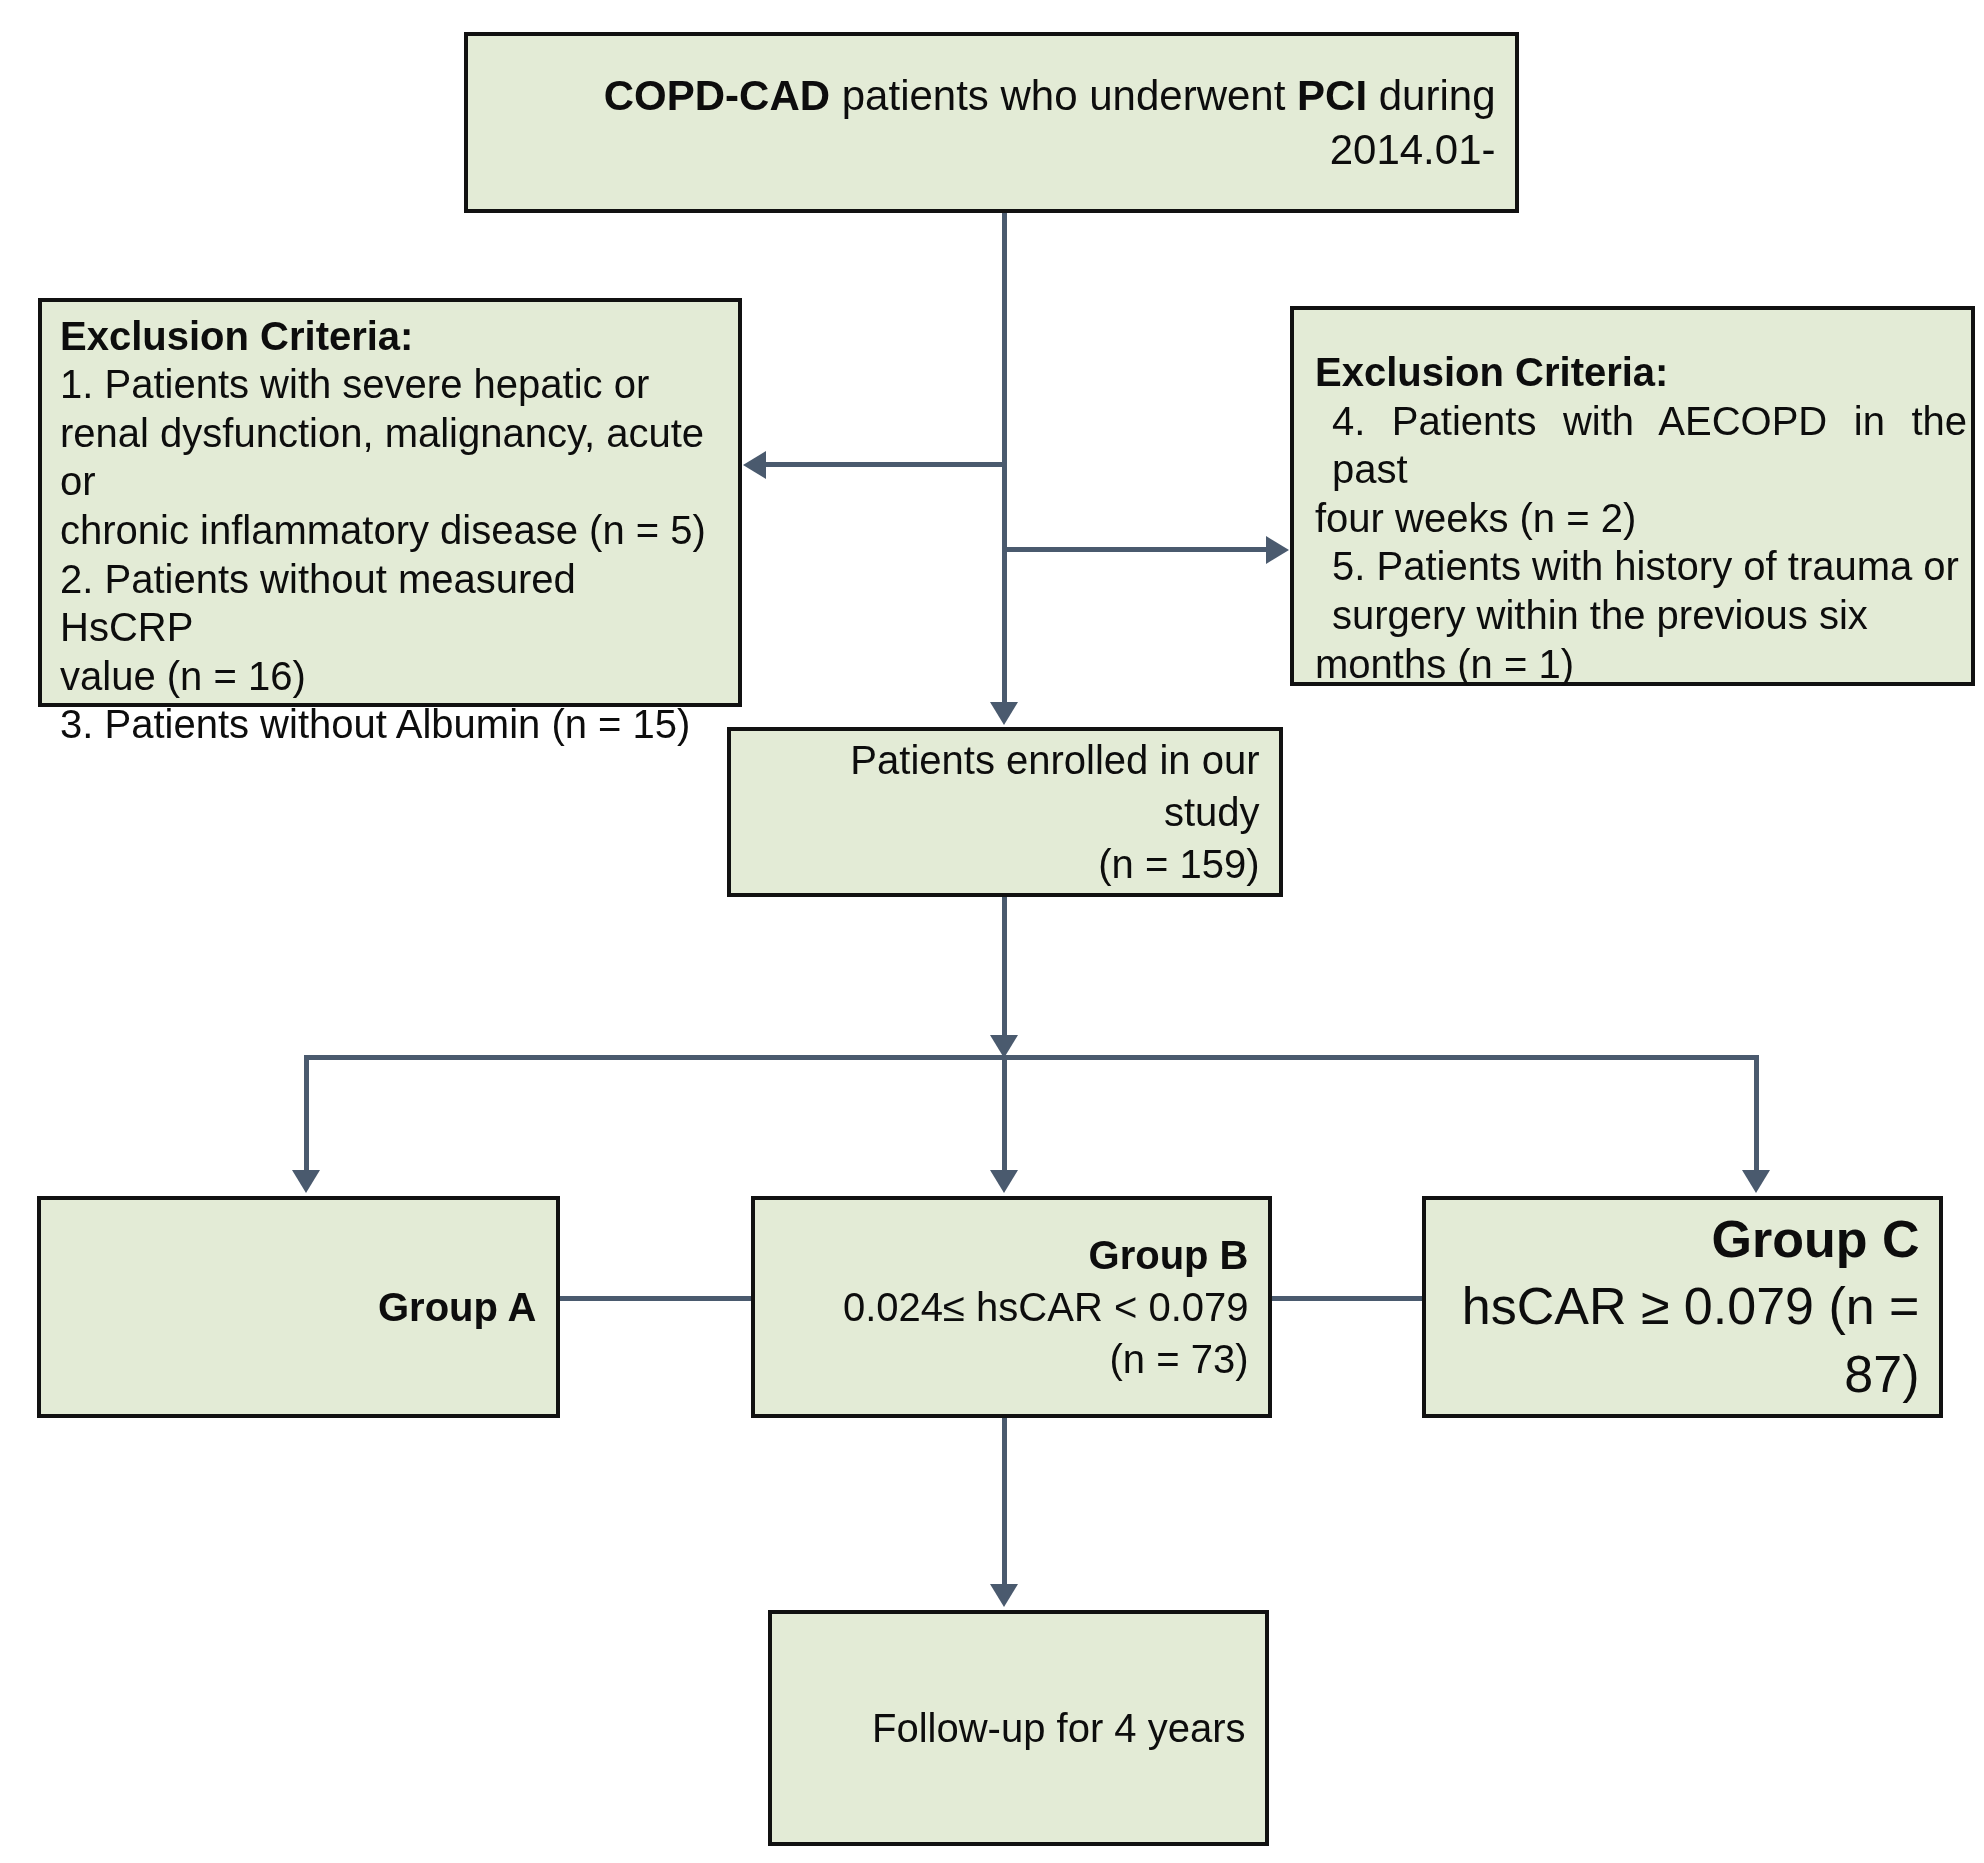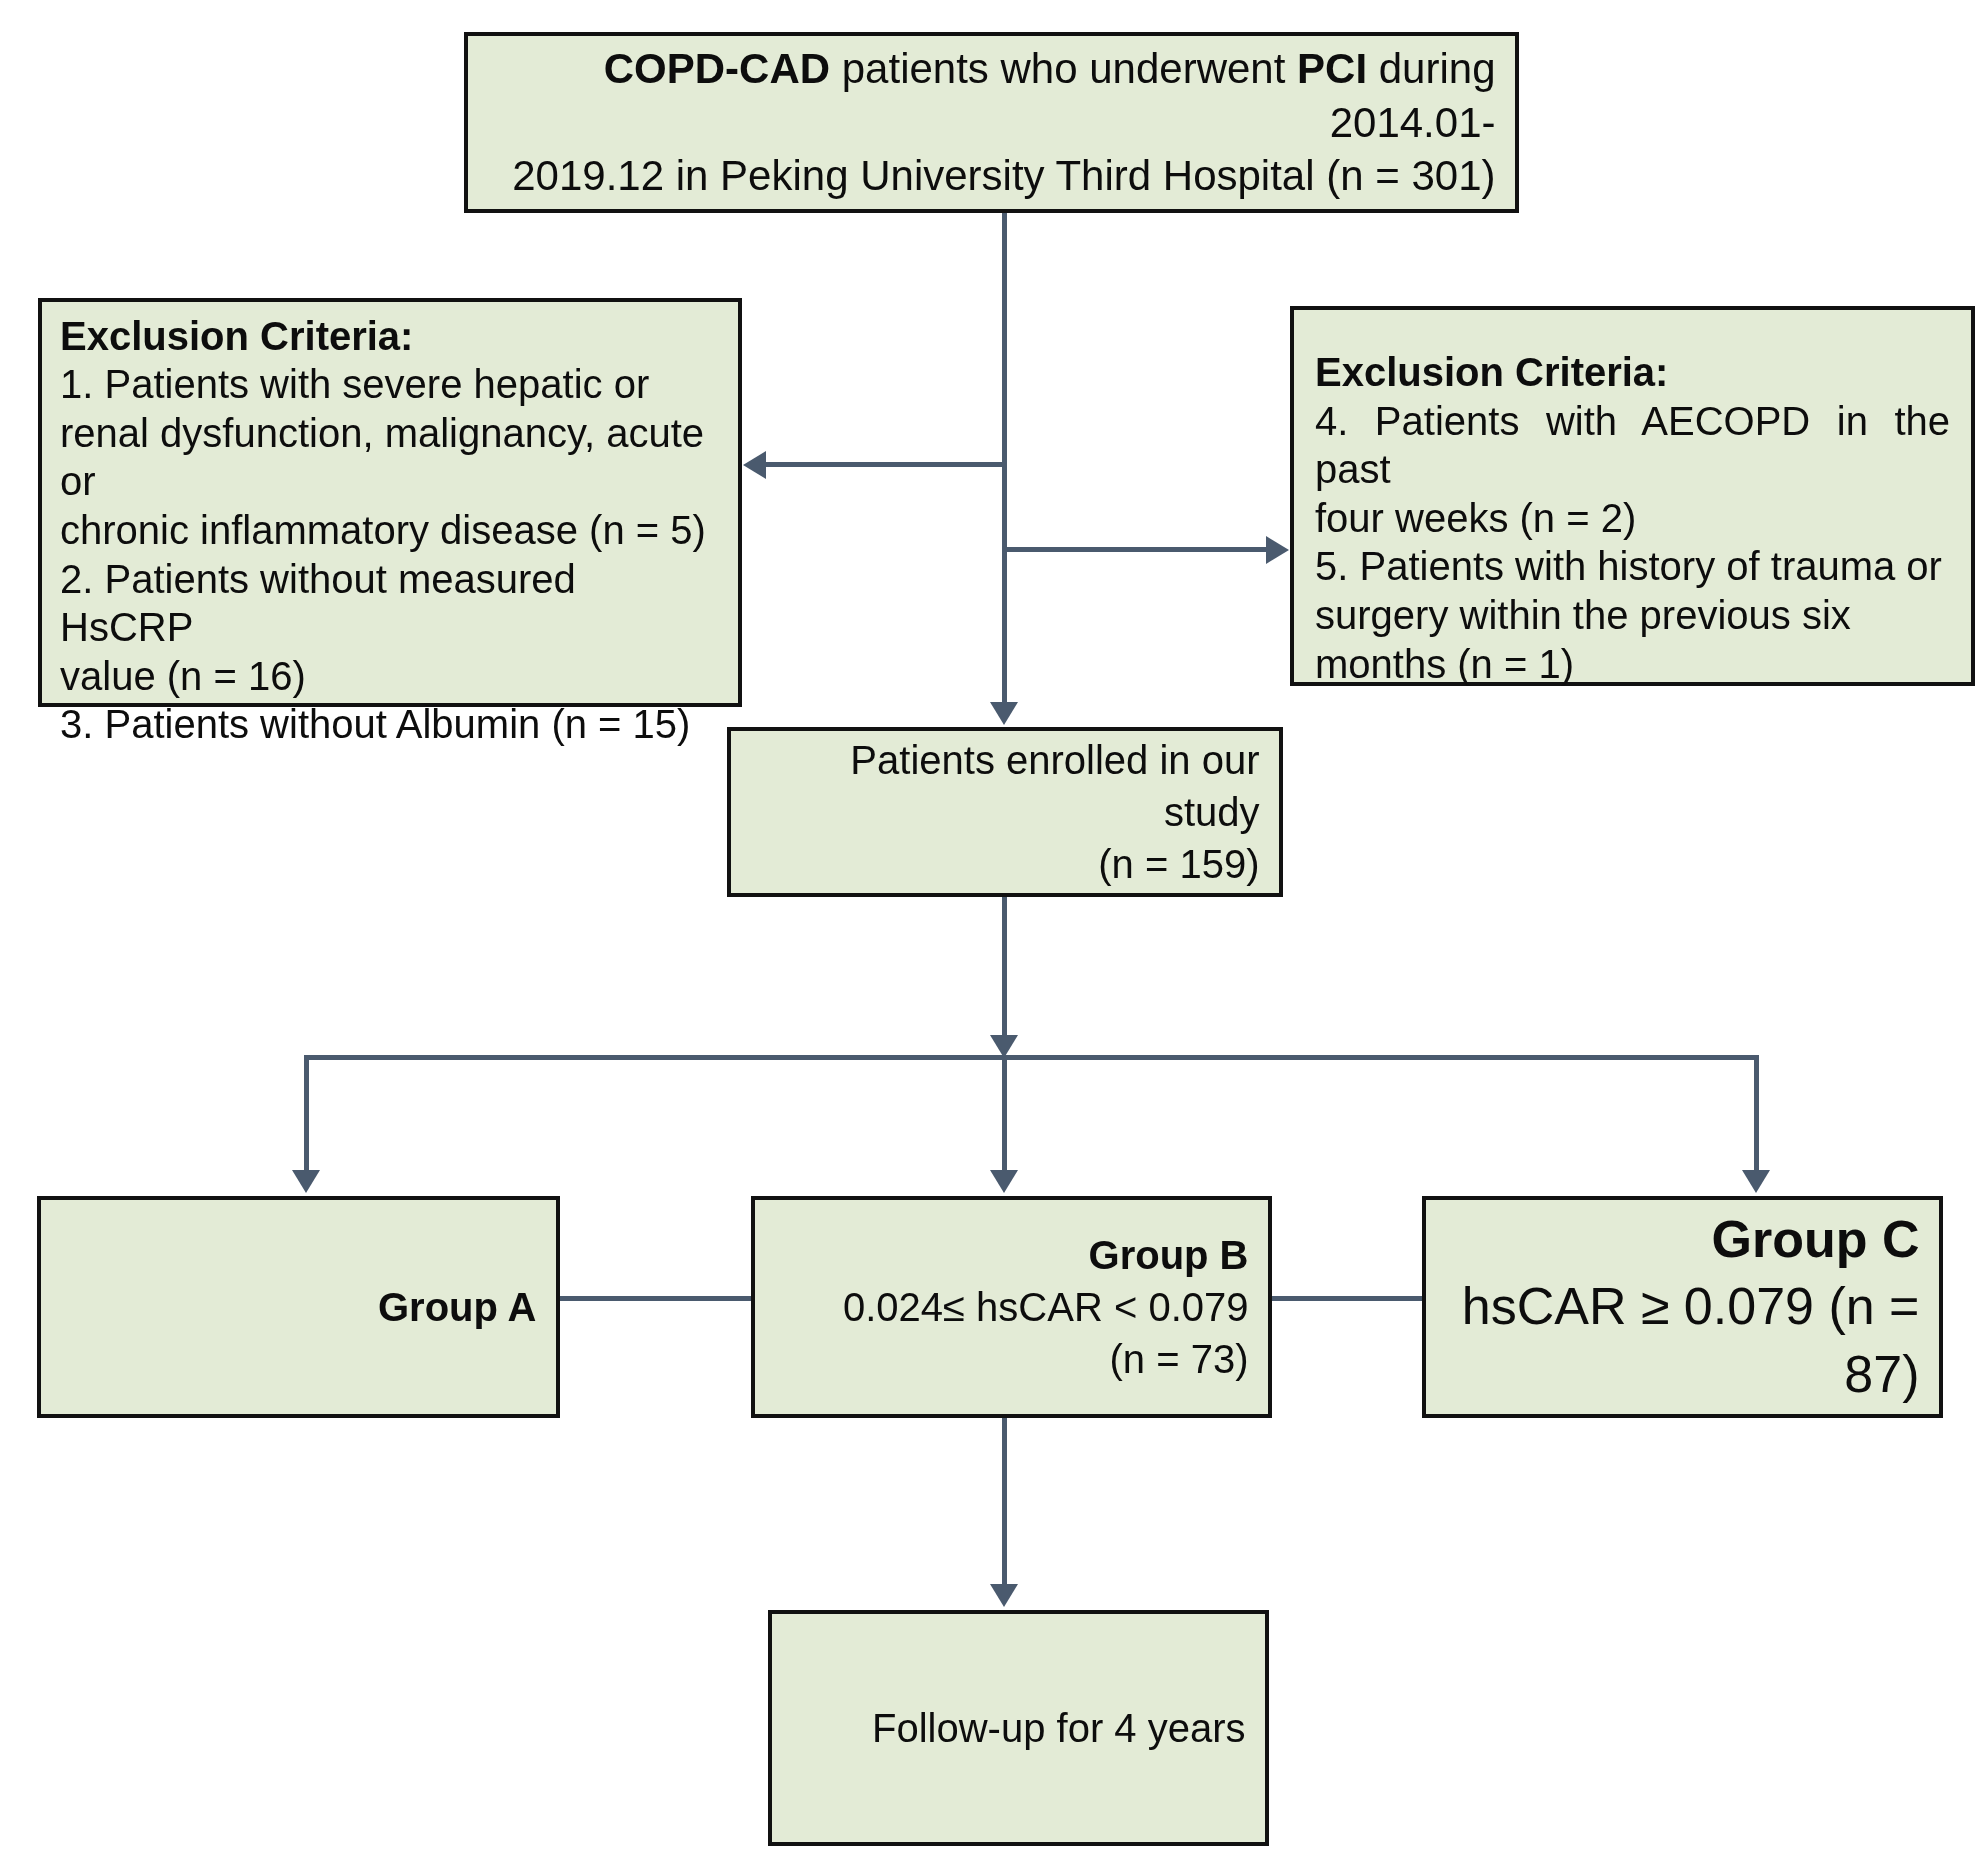--- a/index.html
+++ b/index.html
@@ -27,21 +27,21 @@
     z-index:5;
   }
   .flow-box.pad{padding:9.7px 19.5px;}
   .line-txt{
     display:block;
     width:100%;
     line-height:1.30;
   }
   .center{text-align:right;}
   .left{text-align:left;}
-  .justify{text-align:justify;text-align-last:left;}
+  .justify{text-align:justify;text-align-last:left;margin-left:17px;}
   .b{font-weight:bold;}
 
   
   #box-source{
     left:464px; top:32px; width:1055px; height:181px;
     font-size:42px;
   }
   #box-source .line-txt{line-height:1.28;}
 
   #box-excl-left{
@@ -139,21 +139,20 @@
 
   <div class="conn h" style="left:556px; top:1296px; width:198px;"></div>
 
   <div class="conn h" style="left:1269px; top:1296px; width:156px;"></div>
 
   <div class="conn v" style="left:1002px; top:1418px; height:167px;"></div>
   <div class="arrow-head arrow-down" style="left:990px; top:1584px;"></div>
 
   <div class="flow-box pad" id="box-source">
     <span class="line-txt center"><span class="b">COPD-CAD</span><span> patients who underwent </span><span class="b">PCI</span><span> during 2014.01-</span></span>
-    <span class="line-txt center">2019.12 in Peking University Third Hospital  (n = 301)</span>
   </div>
 
   <div class="flow-box" id="box-excl-left">
     <span class="line-txt left b">Exclusion Criteria:</span>
     <span class="line-txt left">1. Patients with severe hepatic or</span>
     <span class="line-txt left">renal dysfunction, malignancy, acute or</span>
     <span class="line-txt left">chronic inflammatory disease  (n = 5)</span>
     <span class="line-txt left">2. Patients without measured HsCRP</span>
     <span class="line-txt left">value (n = 16)</span>
     <span class="line-txt left">3. Patients without Albumin (n = 15)</span>

